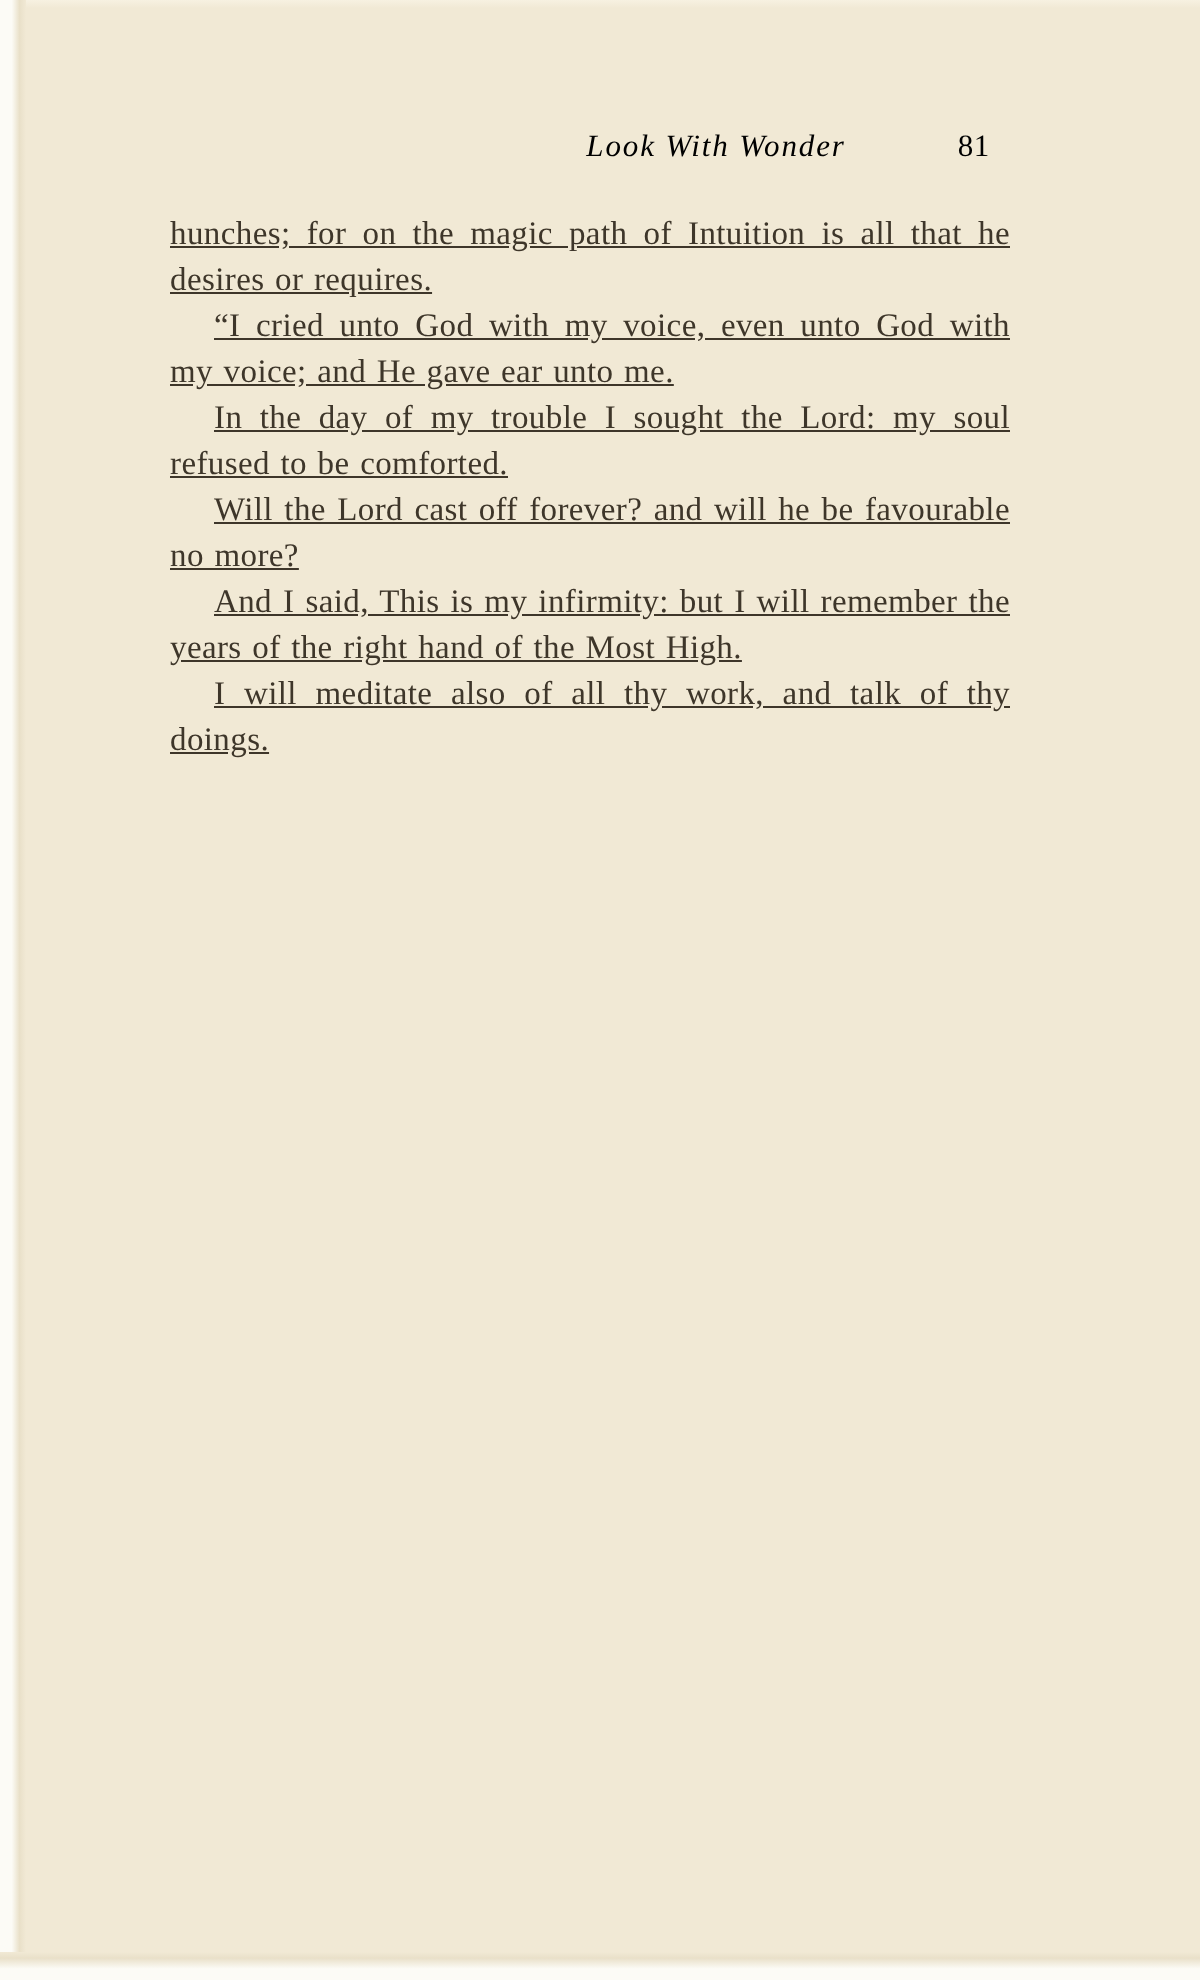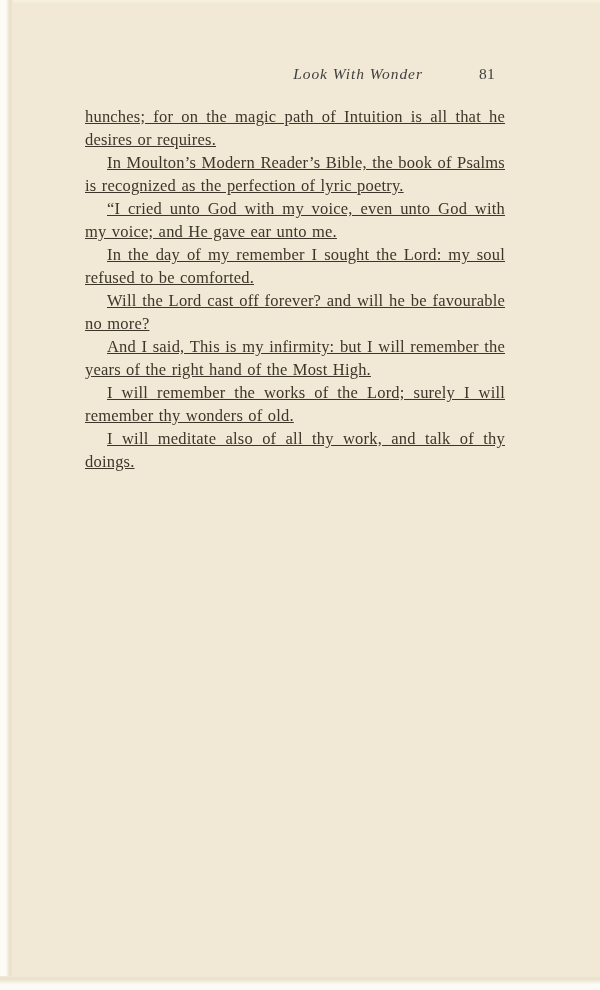--- a/index.html
+++ b/index.html
@@ -51,21 +51,21 @@
   }
 
   .header {
     display: flex;
     justify-content: flex-end;
     align-items: baseline;
     font-size: 15.5px;
     line-height: 20px;
     margin-bottom: 21px;
     padding-right: 10px;
-    color: #404040;
+    color: #000000;
   }
   .header .title {
     font-style: italic;
     letter-spacing: 0.06em;
   }
   .header .pagenum {
     margin-left: 56px;
     letter-spacing: 0.02em;
   }
 
@@ -85,21 +85,19 @@
   <div class="edge-left"></div>
   <div class="edge-bottom"></div>
 
   <div class="content">
     <div class="header">
       <span class="title">Look With Wonder</span>
       <span class="pagenum">81</span>
     </div>
 
     <p class="para no-indent">hunches; for on the magic path of Intuition is all that he desires or requires.</p>
-    <p class="para">In Moulton’s Modern Reader’s Bible, the book of Psalms is recognized as the perfection of lyric poetry.</p>
     <p class="para">“I cried unto God with my voice, even unto God with my voice; and He gave ear unto me.</p>
-    <p class="para">In the day of my remember I sought the Lord: my soul refused to be comforted.</p>
+    <p class="para">In the day of my trouble I sought the Lord: my soul refused to be comforted.</p>
     <p class="para">Will the Lord cast off forever? and will he be favourable no more?</p>
     <p class="para">And I said, This is my infirmity: but I will remember the years of the right hand of the Most High.</p>
-    <p class="para">I will remember the works of the Lord; surely I will remember thy wonders of old.</p>
     <p class="para">I will meditate also of all thy work, and talk of thy doings.</p>
   </div>
 </div>
 
 </body></html>

